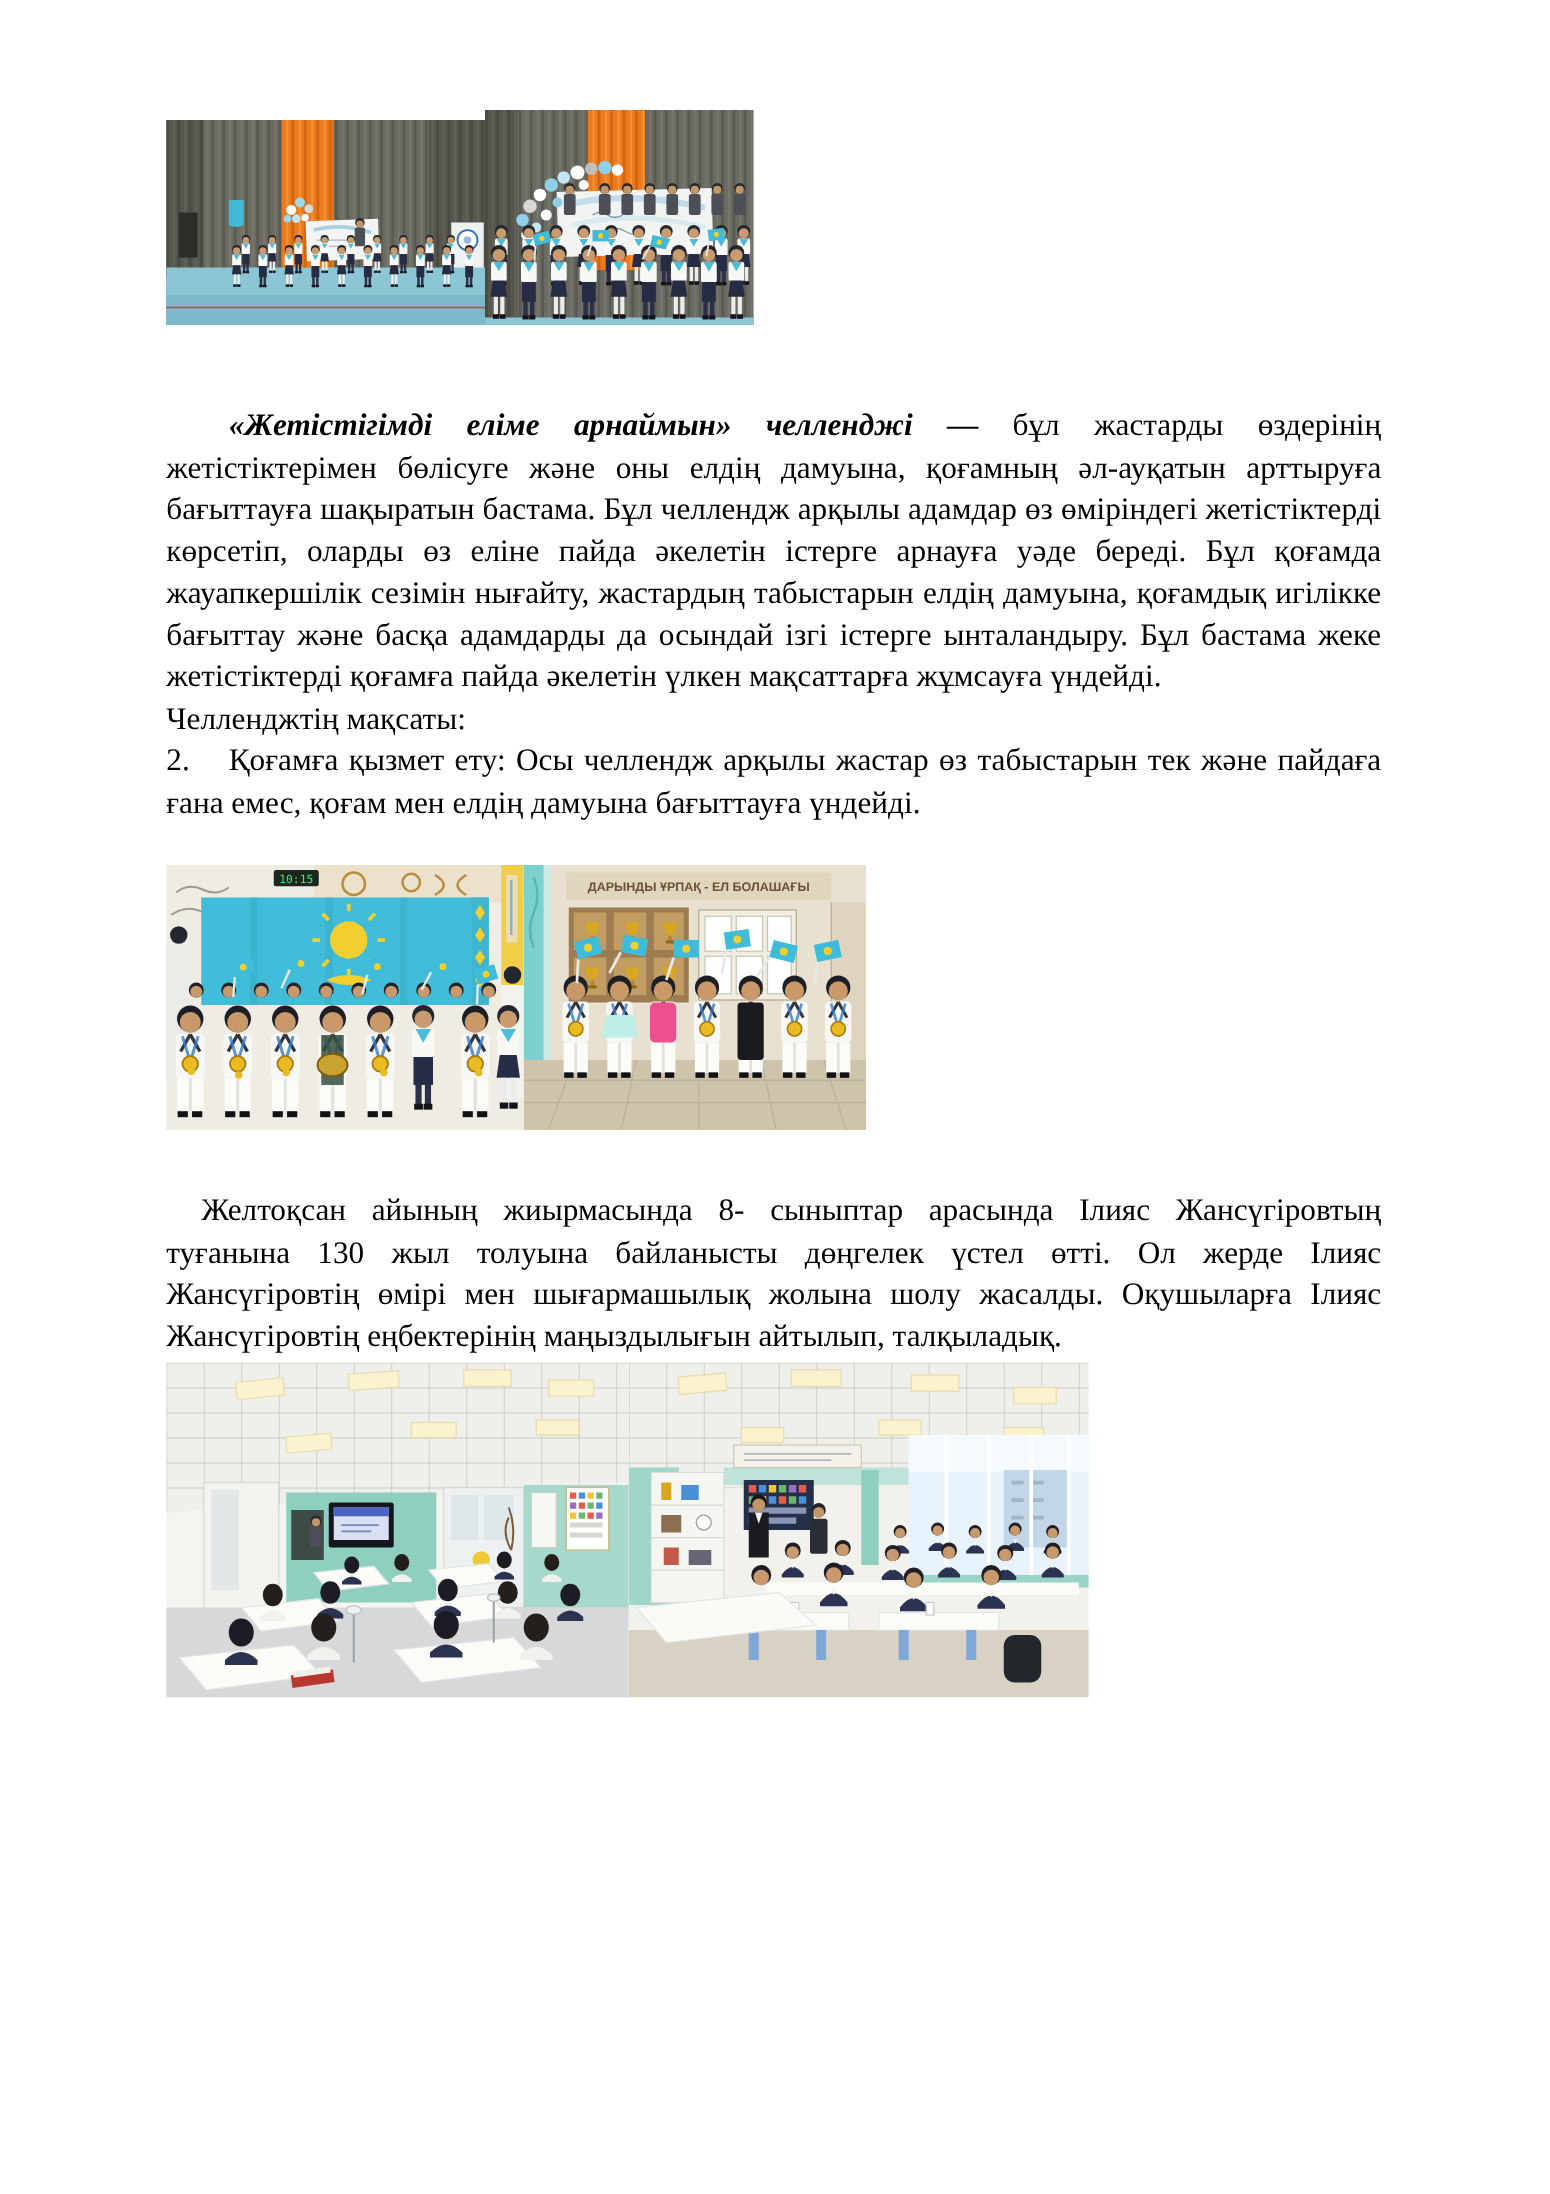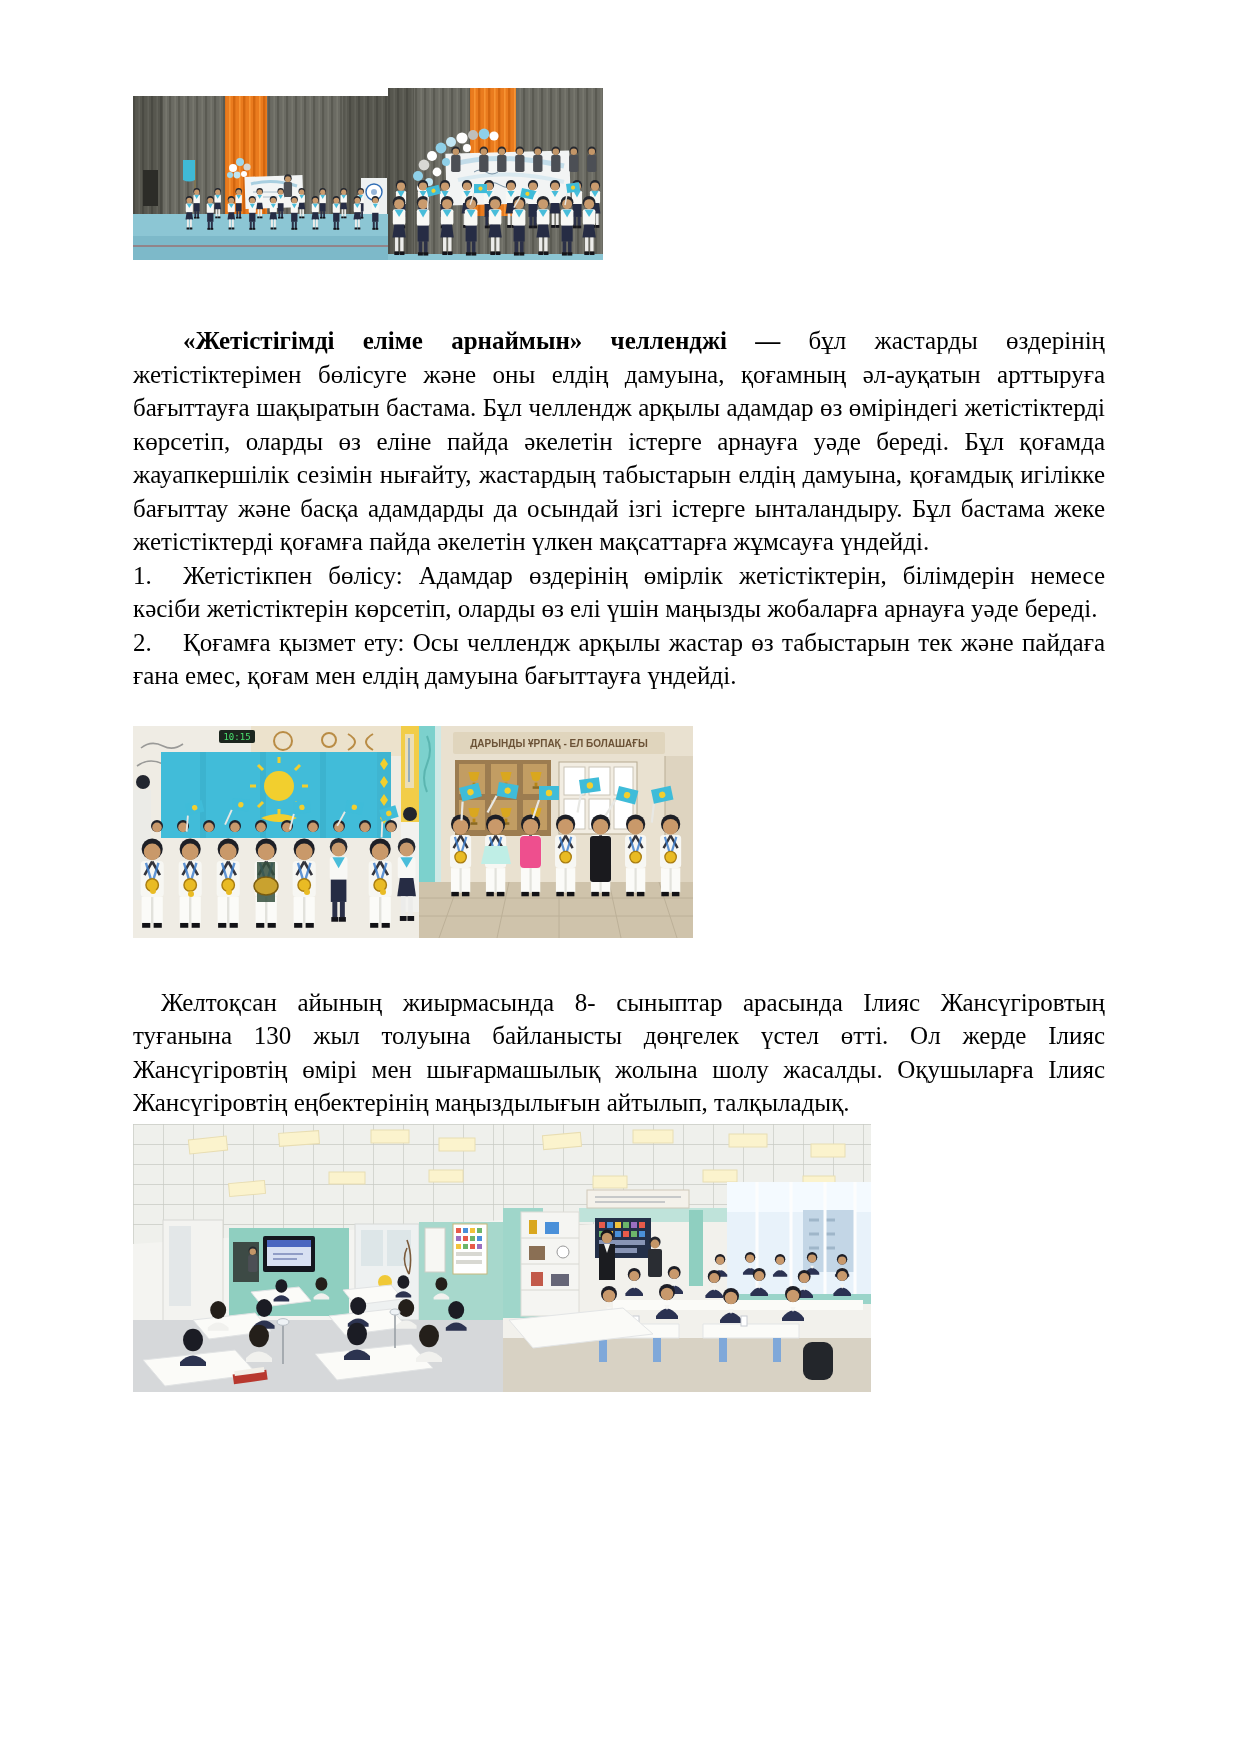--- a/index.html
+++ b/index.html
@@ -1,21 +1,21 @@
 <!DOCTYPE html>
 <html><head>
 <meta charset="utf-8">
 <style>
   *{box-sizing:border-box}
   html,body{margin:0;padding:0;background:#ffffff}
   .page{position:relative;width:1240px;height:1755px;background:#ffffff;overflow:hidden;
         font-family:"Liberation Serif","DejaVu Serif",serif;font-size:25px;line-height:33.5px;color:#000}
   .content{padding:0 135px 0 133px}
   p{margin:0;text-align:justify}
-  .bi{font-weight:bold;}
+  .bi{font-weight:bold;font-style:italic}
   .b{font-weight:bold}
   .intro{margin-top:64px;text-indent:50px}
   .goal .num{display:inline-block;width:50px}
   .round{margin-top:48px;text-indent:28px}
   .photo-row{display:flex;align-items:flex-end}
   .row-top{margin-top:88px}
   .row-mid{margin-top:33px;align-items:flex-end}
   .row-bot{margin-top:4px;align-items:flex-start}
   figure.photo{margin:0;font-size:0;line-height:0}
   figure.photo svg{display:block}
@@ -252,22 +252,22 @@
         </svg>
       </figure>
     </div>
 
     <p class="intro">
       <span class="bi">«Жетістігімді еліме арнаймын» челленджі</span>
       <span class="b">—</span>
       <span>бұл жастарды өздерінің жетістіктерімен бөлісуге және оны елдің дамуына, қоғамның әл-ауқатын арттыруға бағыттауға шақыратын бастама. Бұл челлендж арқылы адамдар өз өміріндегі жетістіктерді көрсетіп, оларды өз еліне пайда әкелетін істерге арнауға уәде береді. Бұл қоғамда жауапкершілік сезімін нығайту, жастардың табыстарын елдің дамуына, қоғамдық игілікке бағыттау және басқа адамдарды да осындай ізгі істерге ынталандыру. Бұл бастама жеке жетістіктерді қоғамға пайда әкелетін үлкен мақсаттарға жұмсауға үндейді.</span>
     </p>
 
-
-    <p class="goal"><span class="num">1.</span><span>Жетістікпен бөлісу: Адамдар өздерінің өмірлік жетістіктерін, білімдерін немесе кәсіби жетістіктерін көрсетіп, оларды өз елі үшін маңызды жобаларға арнауға уәде береді.</span></p>
+    <p>Челленджтің мақсаты:</p>
+
     <p class="goal"><span class="num">2.</span><span>Қоғамға қызмет ету: Осы челлендж арқылы жастар өз табыстарын тек және пайдаға ғана емес, қоғам мен елдің дамуына бағыттауға үндейді.</span></p>
 
 
     <div class="photo-row row-mid">
       <figure class="photo p3">
         <svg width="286" height="212" viewBox="0 0 286 212">
           <rect width="286" height="212" fill="#efece4"></rect>
           <path d="M8 22 q10 -8 22 -2 q10 5 20 -2 M4 40 q12 -9 26 -2" stroke="#9a9a98" stroke-width="1.6" fill="none"></path>
           <g>
             <rect x="118" width="168" height="30" fill="#ece2cc"></rect>

